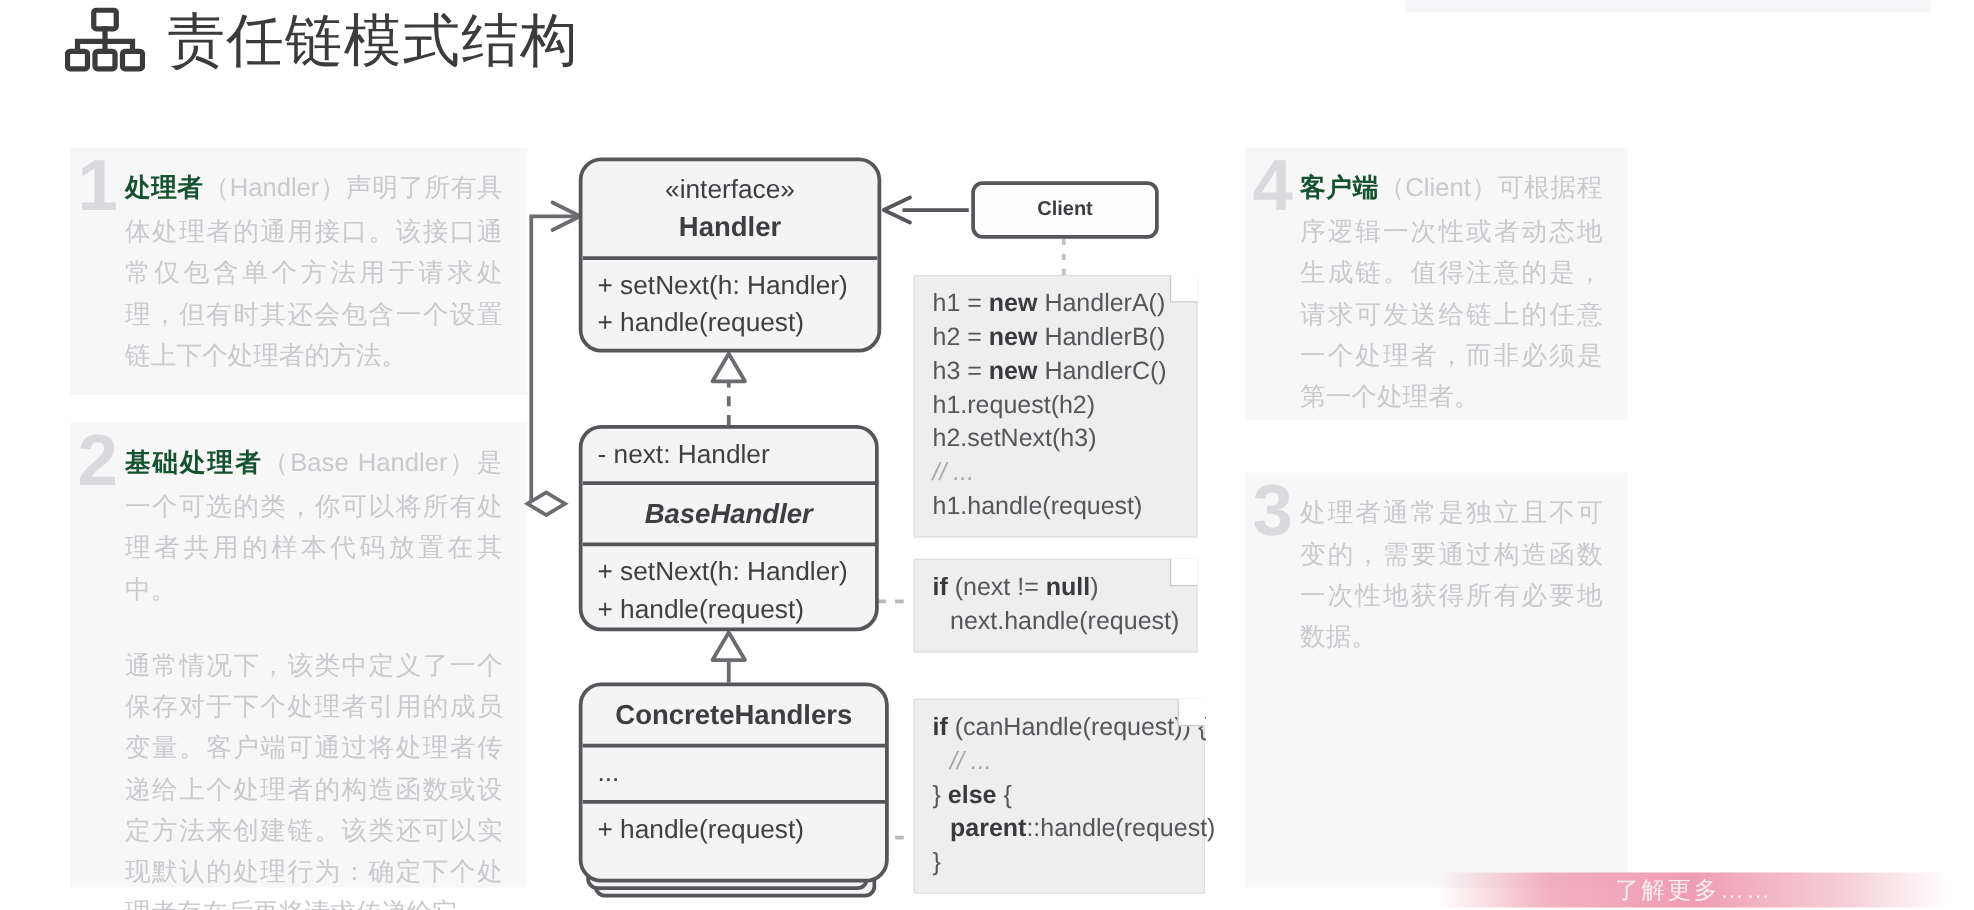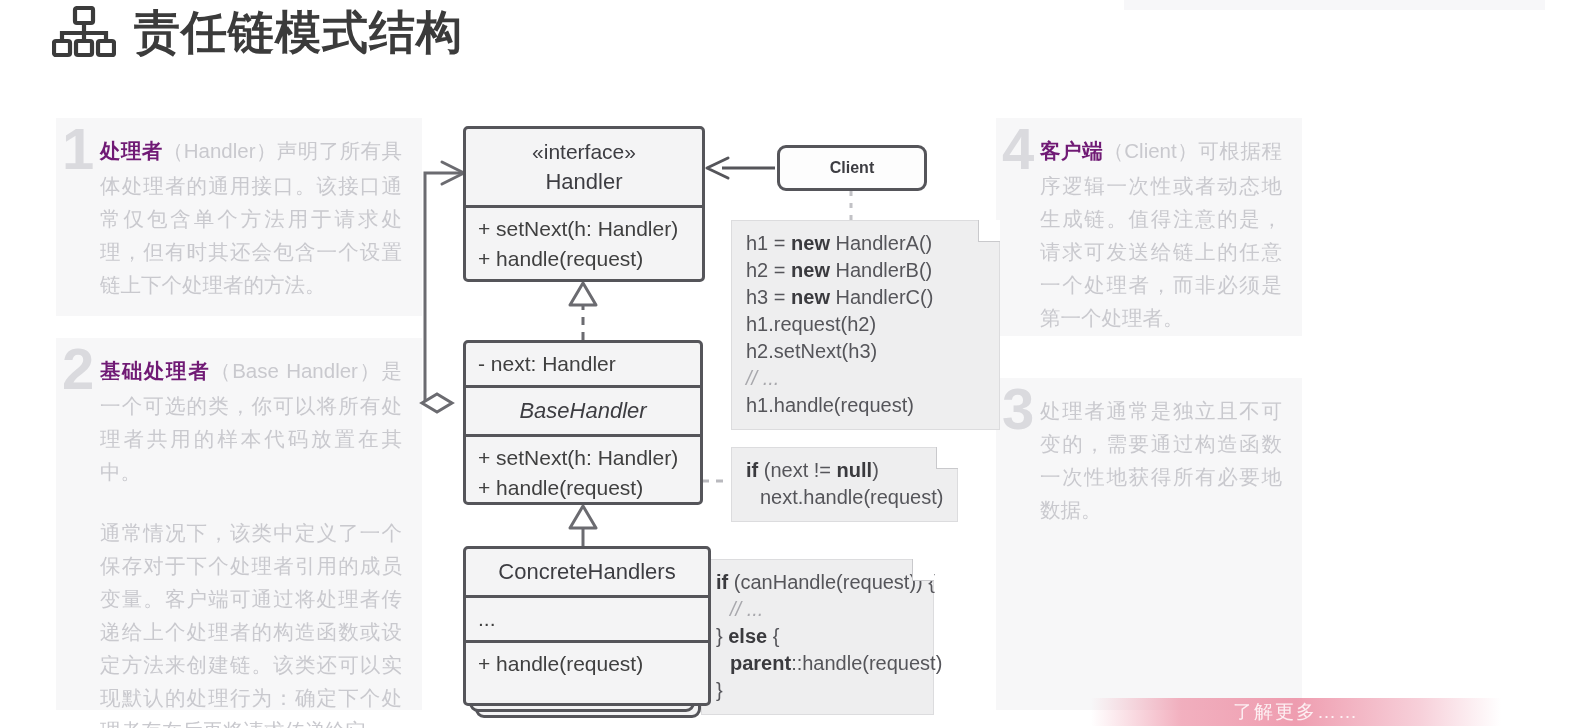--- a/index.html
+++ b/index.html
@@ -14,21 +14,21 @@
     position:absolute;left:1124px;top:0;width:421px;height:10px;
     background:#f7f7f9;
   }
   
   .title-row{
     position:absolute;left:52px;top:6px;
     display:flex;align-items:center;gap:18px;
   }
   .title-icon{width:64px;height:52px;display:block;}
   .title-text{
-    font-size:46px;font-weight:bold;color:#3b3b3b;
+    font-size:46px;font-weight:normal;color:#3b3b3b;
     letter-spacing:1px;line-height:1;
     font-family:"Liberation Sans","DejaVu Sans",sans-serif;
   }
   
   .note-block{
     position:absolute;
     background:#f7f7f8;
     box-sizing:border-box;
     padding:16px 20px 14px 44px;
   }
@@ -36,45 +36,45 @@
     position:absolute;left:6px;top:2px;
     font-size:58px;font-weight:bold;color:#dadade;line-height:1;
     user-select:none;
   }
   .note-p{
     margin:0;
     font-size:20.5px;line-height:33px;color:#c9c9ce;
     text-align:justify;
   }
   .note-p + .note-p{margin-top:28px;}
-  .note-p b{color:#701a75;font-weight:bold;font-family:Liberation Mono, monospace;}
+  .note-p b{color:#14532d;font-weight:bold;font-family:Liberation Mono, monospace;}
   .nb1{left:56px;top:118px;width:366px;height:198px;}
   .nb2{left:56px;top:338px;width:366px;height:372px;}
   .nb4{left:996px;top:118px;width:306px;height:218px;}
   .nb3{left:996px;top:378px;width:306px;height:332px;}
 
   
   .uml{
     position:absolute;box-sizing:border-box;
-    border:3px solid #55555a;border-radius:5px;
+    border:3px solid #55555a;border-radius:18px;
     background:#f4f4f5;
     overflow:hidden;
   }
   .uml .sec{
     box-sizing:border-box;
     padding:6px 12px;
     border-bottom:3px solid #55555a;
   }
   .uml .sec:last-child{border-bottom:none;}
   .uml .cname{
     text-align:center;font-size:22px;color:#3d3d42;
     line-height:30px;padding:8px 10px;
   }
   .uml .cname .stereo{font-size:21px;font-weight:normal;display:block;}
-  .uml .cname .nm{font-weight:normal;display:block;}
+  .uml .cname .nm{font-weight:bold;display:block;}
   .uml .cname .nm.abs{font-style:italic;}
   .uml .mem{
     font-size:21px;line-height:30px;color:#404040;
     white-space:nowrap;
   }
   
   #box-handler{left:463px;top:126px;width:242px;height:156px;}
   #box-base{left:463px;top:340px;width:240px;height:165px;}
   #box-concrete{left:463px;top:546px;width:248px;height:160px;z-index:3;}
   .stack-shadow{
@@ -100,30 +100,30 @@
   }
   .note-card::after{
     content:"";position:absolute;right:-1px;top:-1px;
     width:21px;height:21px;
     background:#ffffff;
     border-left:1px solid #c9c9cc;border-bottom:1px solid #c9c9cc;
   }
   .note-card b{font-weight:bold;color:#3a3a3e;}
   .note-card .cmt{color:#a8a8ad;font-style:italic;}
   .note-card .ind{padding-left:14px;display:inline-block;}
-  #note-client{left:731px;top:220px;width:269px;}
+  #note-client{left:731px;top:220px;width:227px;}
   #note-next{left:731px;top:447px;width:227px;}
-  #note-canhandle{left:701px;top:559px;width:233px;}
+  #note-canhandle{left:731px;top:559px;width:233px;}
 
   
   .svg-layer{position:absolute;left:0;top:0;width:1579px;height:728px;pointer-events:none;}
 
   
   .banner{
-    position:absolute;left:1091px;top:698px;width:410px;height:28px;
+    position:absolute;left:1150px;top:698px;width:410px;height:28px;
     background:linear-gradient(90deg,rgba(244,180,195,0) 0%,rgba(238,150,170,.75) 22%,rgba(236,140,162,.85) 50%,rgba(240,168,186,.55) 80%,rgba(248,220,228,0) 100%);
     display:flex;align-items:center;justify-content:center;
     color:rgba(255,255,255,.82);font-size:19px;letter-spacing:2px;
     overflow:hidden;
   }
 </style>
 </head>
 <body>
 
 <div class="top-strip"></div>

